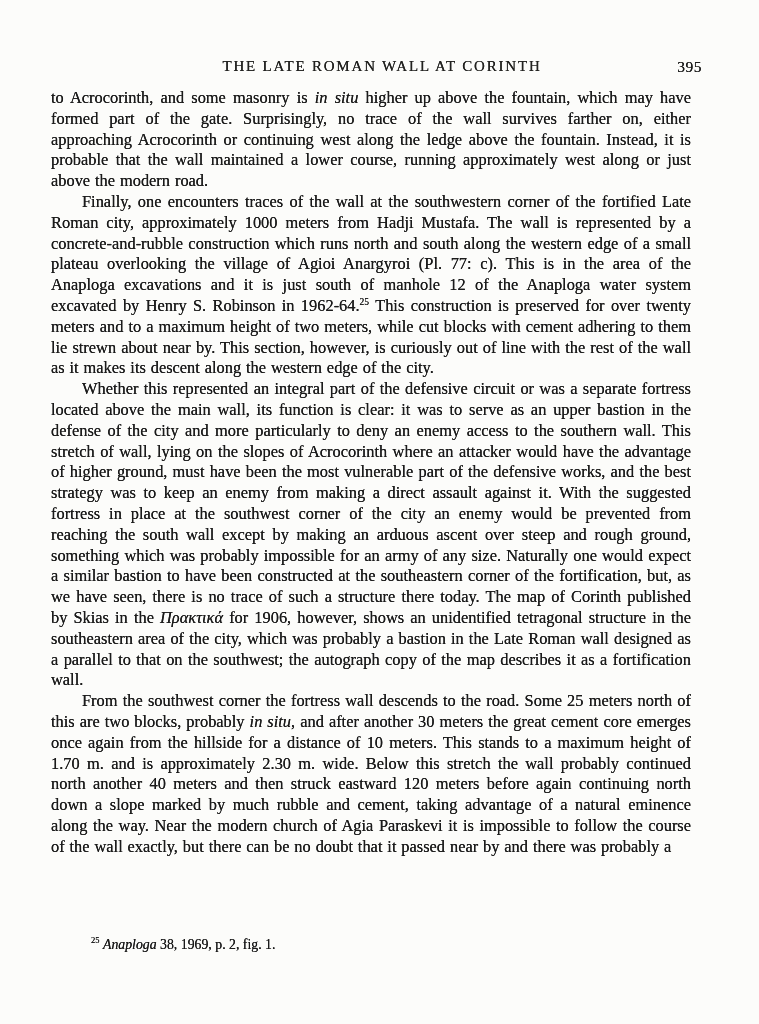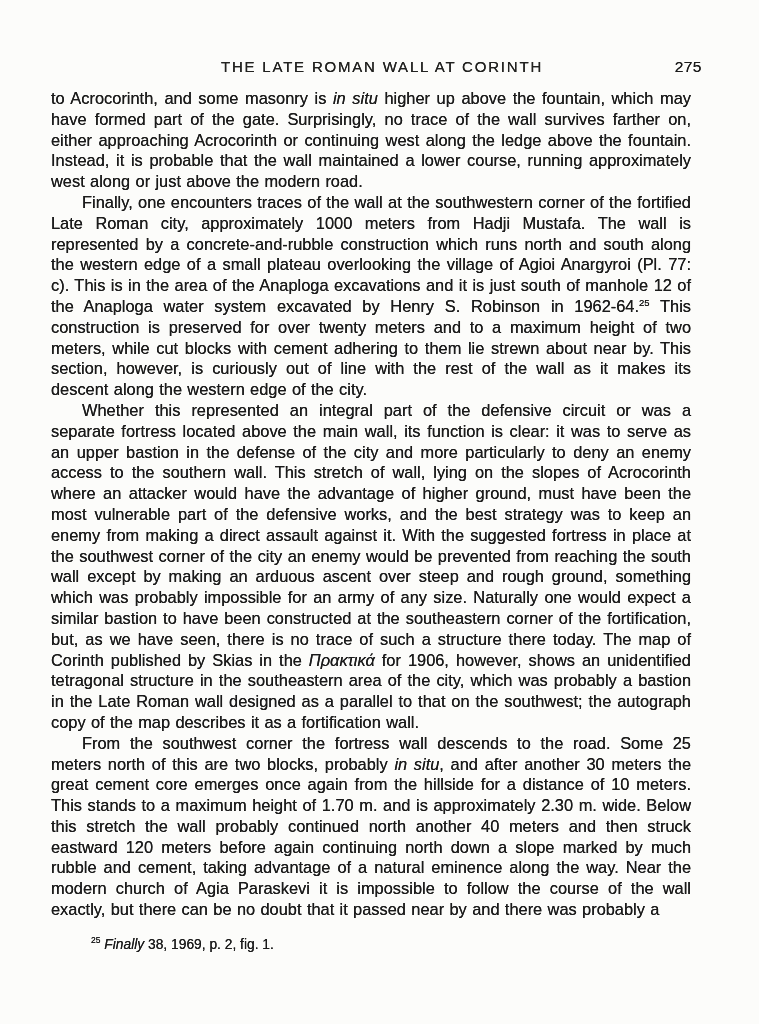--- a/index.html
+++ b/index.html
@@ -6,21 +6,21 @@
     margin: 0;
     padding: 0;
     background: #e9e9e7;
   }
   .page {
     position: relative;
     width: 759px;
     height: 1024px;
     margin: 0 auto;
     background: #fcfcfa;
-    font-family: Liberation Sans, sans-serif;
+    font-family: Liberation Serif, serif;
     color: #1b1b1b;
     overflow: hidden;
   }
   .running-head {
     position: absolute;
     top: 58px;
     left: 62px;
     width: 640px;
     height: 20px;
   }
@@ -78,26 +78,26 @@
   .footnote sup.sup {
     font-size: 8.5px;
   }
 </style>
 </head>
 <body>
 
 <div class="page">
   <header class="running-head">
     <div class="head-title">THE LATE ROMAN WALL AT CORINTH</div>
-    <div class="page-number">275</div>
+    <div class="page-number">395</div>
   </header>
 
   <main class="body-text" id="paragraphs">
       <p class="para"><span>to Acrocorinth, and some masonry is </span><span class="italic">in situ</span><span> higher up above the fountain, which may have formed part of the gate. Surprisingly, no trace of the wall survives farther on, either approaching Acrocorinth or continuing west along the ledge above the fountain. Instead, it is probable that the wall maintained a lower course, running approximately west along or just above the modern road.</span></p>
       <p class="para indent"><span>Finally, one encounters traces of the wall at the southwestern corner of the fortified Late Roman city, approximately 1000 meters from Hadji Mustafa. The wall is represented by a concrete-and-rubble construction which runs north and south along the western edge of a small plateau overlooking the village of Agioi Anargyroi (Pl. 77: c). This is in the area of the Anaploga excavations and it is just south of manhole 12 of the Anaploga water system excavated by Henry S. Robinson in 1962-64.</span><sup class="sup">25</sup><span> This construction is preserved for over twenty meters and to a maximum height of two meters, while cut blocks with cement adhering to them lie strewn about near by. This section, however, is curiously out of line with the rest of the wall as it makes its descent along the western edge of the city.</span></p>
       <p class="para indent"><span>Whether this represented an integral part of the defensive circuit or was a separate fortress located above the main wall, its function is clear: it was to serve as an upper bastion in the defense of the city and more particularly to deny an enemy access to the southern wall. This stretch of wall, lying on the slopes of Acrocorinth where an attacker would have the advantage of higher ground, must have been the most vulnerable part of the defensive works, and the best strategy was to keep an enemy from making a direct assault against it. With the suggested fortress in place at the southwest corner of the city an enemy would be prevented from reaching the south wall except by making an arduous ascent over steep and rough ground, something which was probably impossible for an army of any size. Naturally one would expect a similar bastion to have been constructed at the southeastern corner of the fortification, but, as we have seen, there is no trace of such a structure there today. The map of Corinth published by Skias in the </span><span class="italic">Πρακτικά</span><span> for 1906, however, shows an unidentified tetragonal structure in the southeastern area of the city, which was probably a bastion in the Late Roman wall designed as a parallel to that on the southwest; the autograph copy of the map describes it as a fortification wall.</span></p>
       <p class="para indent"><span>From the southwest corner the fortress wall descends to the road. Some 25 meters north of this are two blocks, probably </span><span class="italic">in situ</span><span>, and after another 30 meters the great cement core emerges once again from the hillside for a distance of 10 meters. This stands to a maximum height of 1.70 m. and is approximately 2.30 m. wide. Below this stretch the wall probably continued north another 40 meters and then struck eastward 120 meters before again continuing north down a slope marked by much rubble and cement, taking advantage of a natural eminence along the way. Near the modern church of Agia Paraskevi it is impossible to follow the course of the wall exactly, but there can be no doubt that it passed near by and there was probably a</span></p>
     </main>
 
   <footer class="footnote" id="footnote">
-    <sup class="sup">25</sup><span id="footnote-text"><span> </span><span class="italic">Finally</span><span> 38, 1969, p. 2, fig. 1.</span></span>
+    <sup class="sup">25</sup><span id="footnote-text"><span> </span><span class="italic">Anaploga</span><span> 38, 1969, p. 2, fig. 1.</span></span>
   </footer>
 </div>
 
 </body></html>

